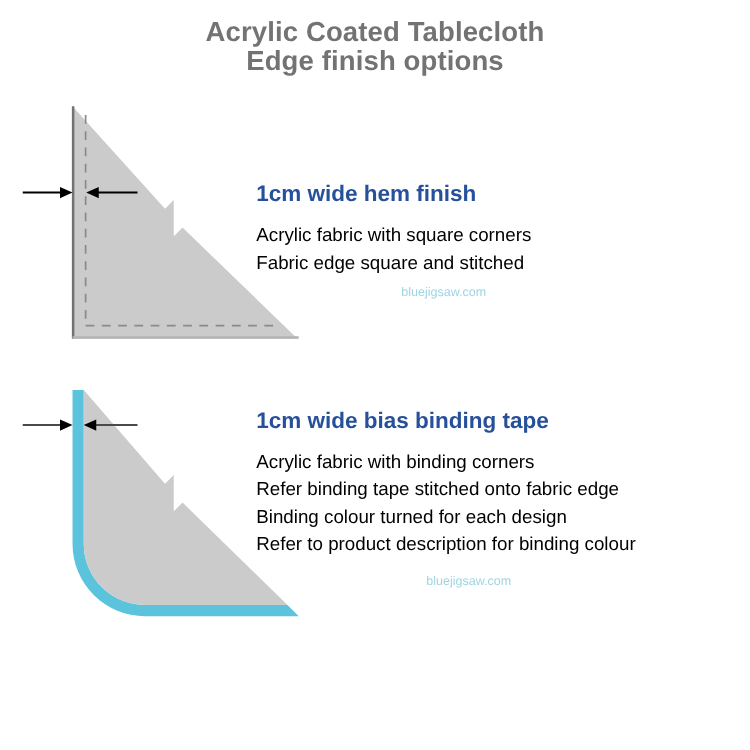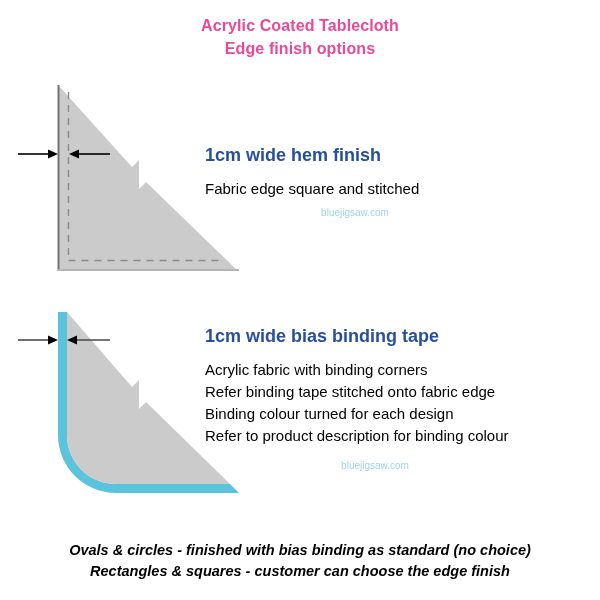--- a/index.html
+++ b/index.html
@@ -25,25 +25,25 @@
 
   
   .title-block {
     position: absolute;
     top: 14px;
     left: 0;
     width: 600px;
     text-align: center;
   }
   .title-line {
-    font-size: 16px;
+    font-size: 22px;
     font-weight: bold;
     line-height: 23px;
     letter-spacing: 0.1px;
-    color: #ec4899;
+    color: #737373;
   }
 
   
   .section {
     position: absolute;
     left: 0;
     width: 600px;
   }
   #section-hem { top: 78px; height: 200px; }
   #section-bias { top: 305px; height: 200px; padding-left: 16px; }
@@ -139,20 +139,21 @@
           <polygon points="40,76 30,71.5 30,80.5" fill="#000"></polygon>
           <line x1="92" y1="76" x2="60" y2="76" stroke="#000" stroke-width="1.6"></line>
           <polygon points="51,76 61,71.5 61,80.5" fill="#000"></polygon>
         </g>
       </svg>
     </div>
 
     <div class="text-col">
       <div class="section-heading">1cm wide hem finish</div>
       <div class="body-lines">
+        <div class="body-line">Acrylic fabric with square corners</div>
         <div class="body-line">Fabric edge square and stitched</div>
       </div>
       <div class="watermark">bluejigsaw.com</div>
     </div>
   </div>
 
   <div class="section" id="section-bias">
 
     <div class="diagram-wrap">
       <svg width="240" height="200" viewBox="0 0 240 200">
@@ -175,18 +176,14 @@
       <div class="body-lines">
         <div class="body-line">Acrylic fabric with binding corners</div>
         <div class="body-line">Refer binding tape stitched onto fabric edge</div>
         <div class="body-line">Binding colour turned for each design</div>
         <div class="body-line">Refer to product description for binding colour</div>
       </div>
       <div class="watermark">bluejigsaw.com</div>
     </div>
   </div>
 
-  <div class="footer">
-    <div class="footer-line">Ovals &amp; circles - finished with bias binding as standard (no choice)</div>
-    <div class="footer-line">Rectangles &amp; squares - customer can choose the edge finish</div>
-  </div>
 
 </div>
 
 </body></html>

